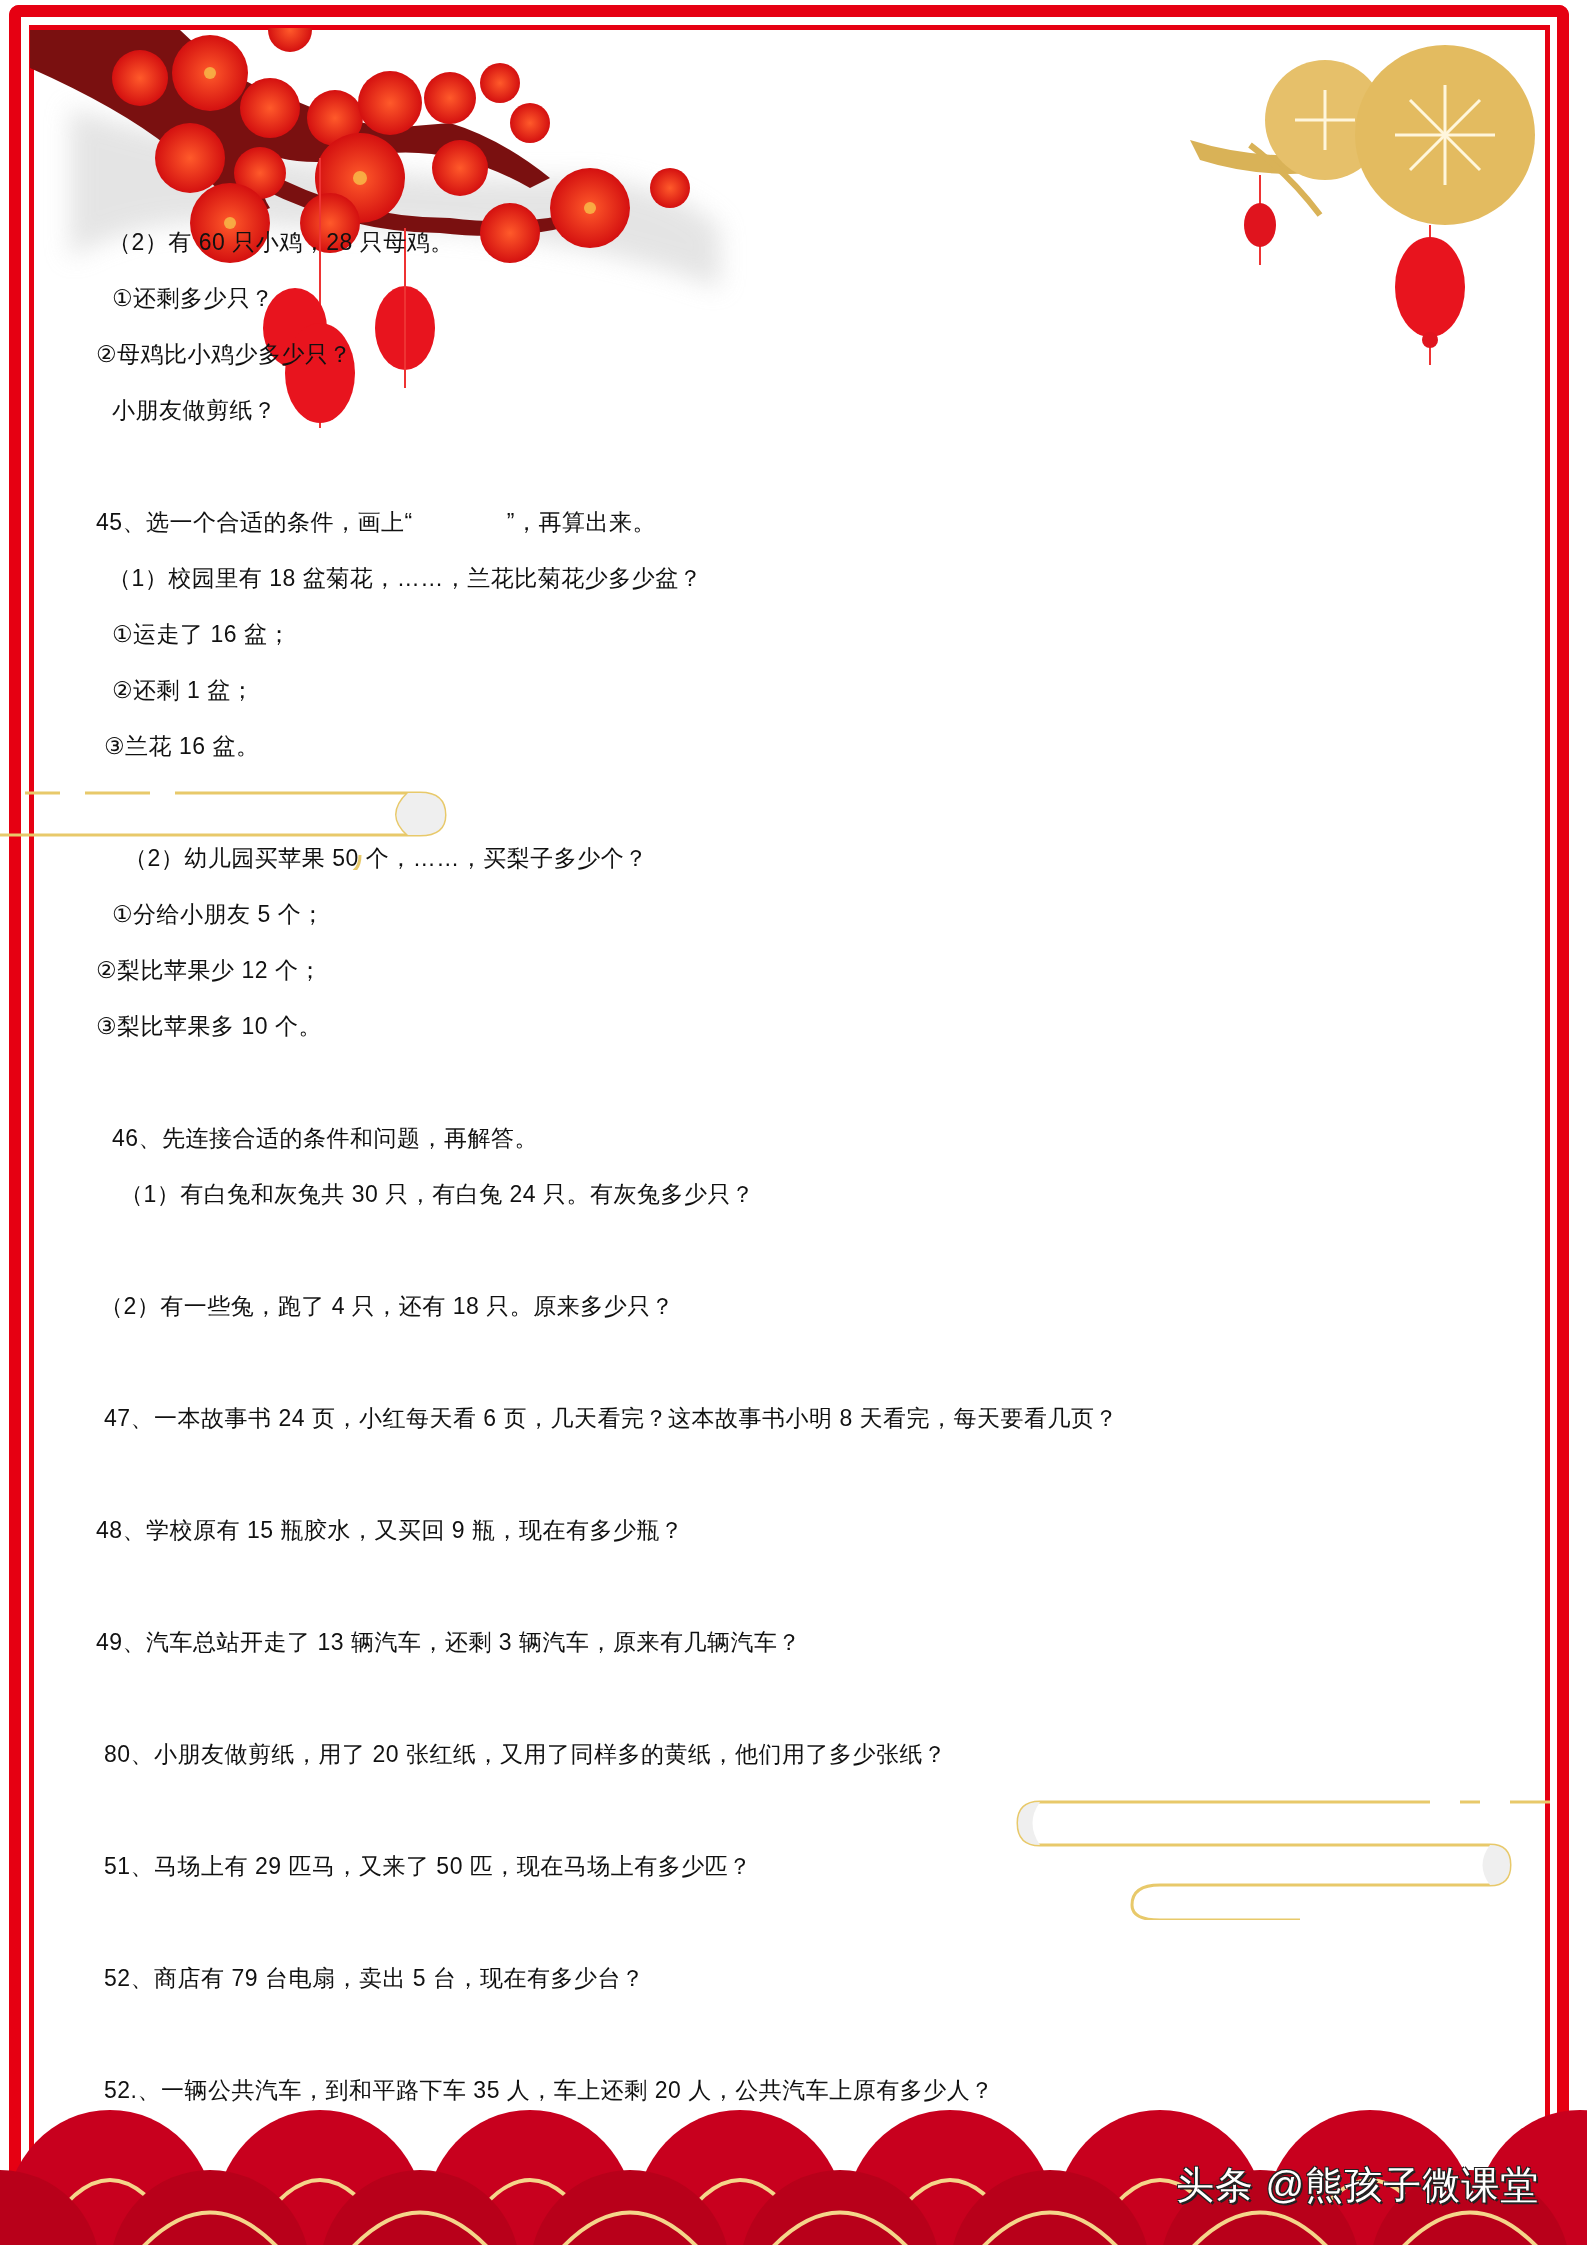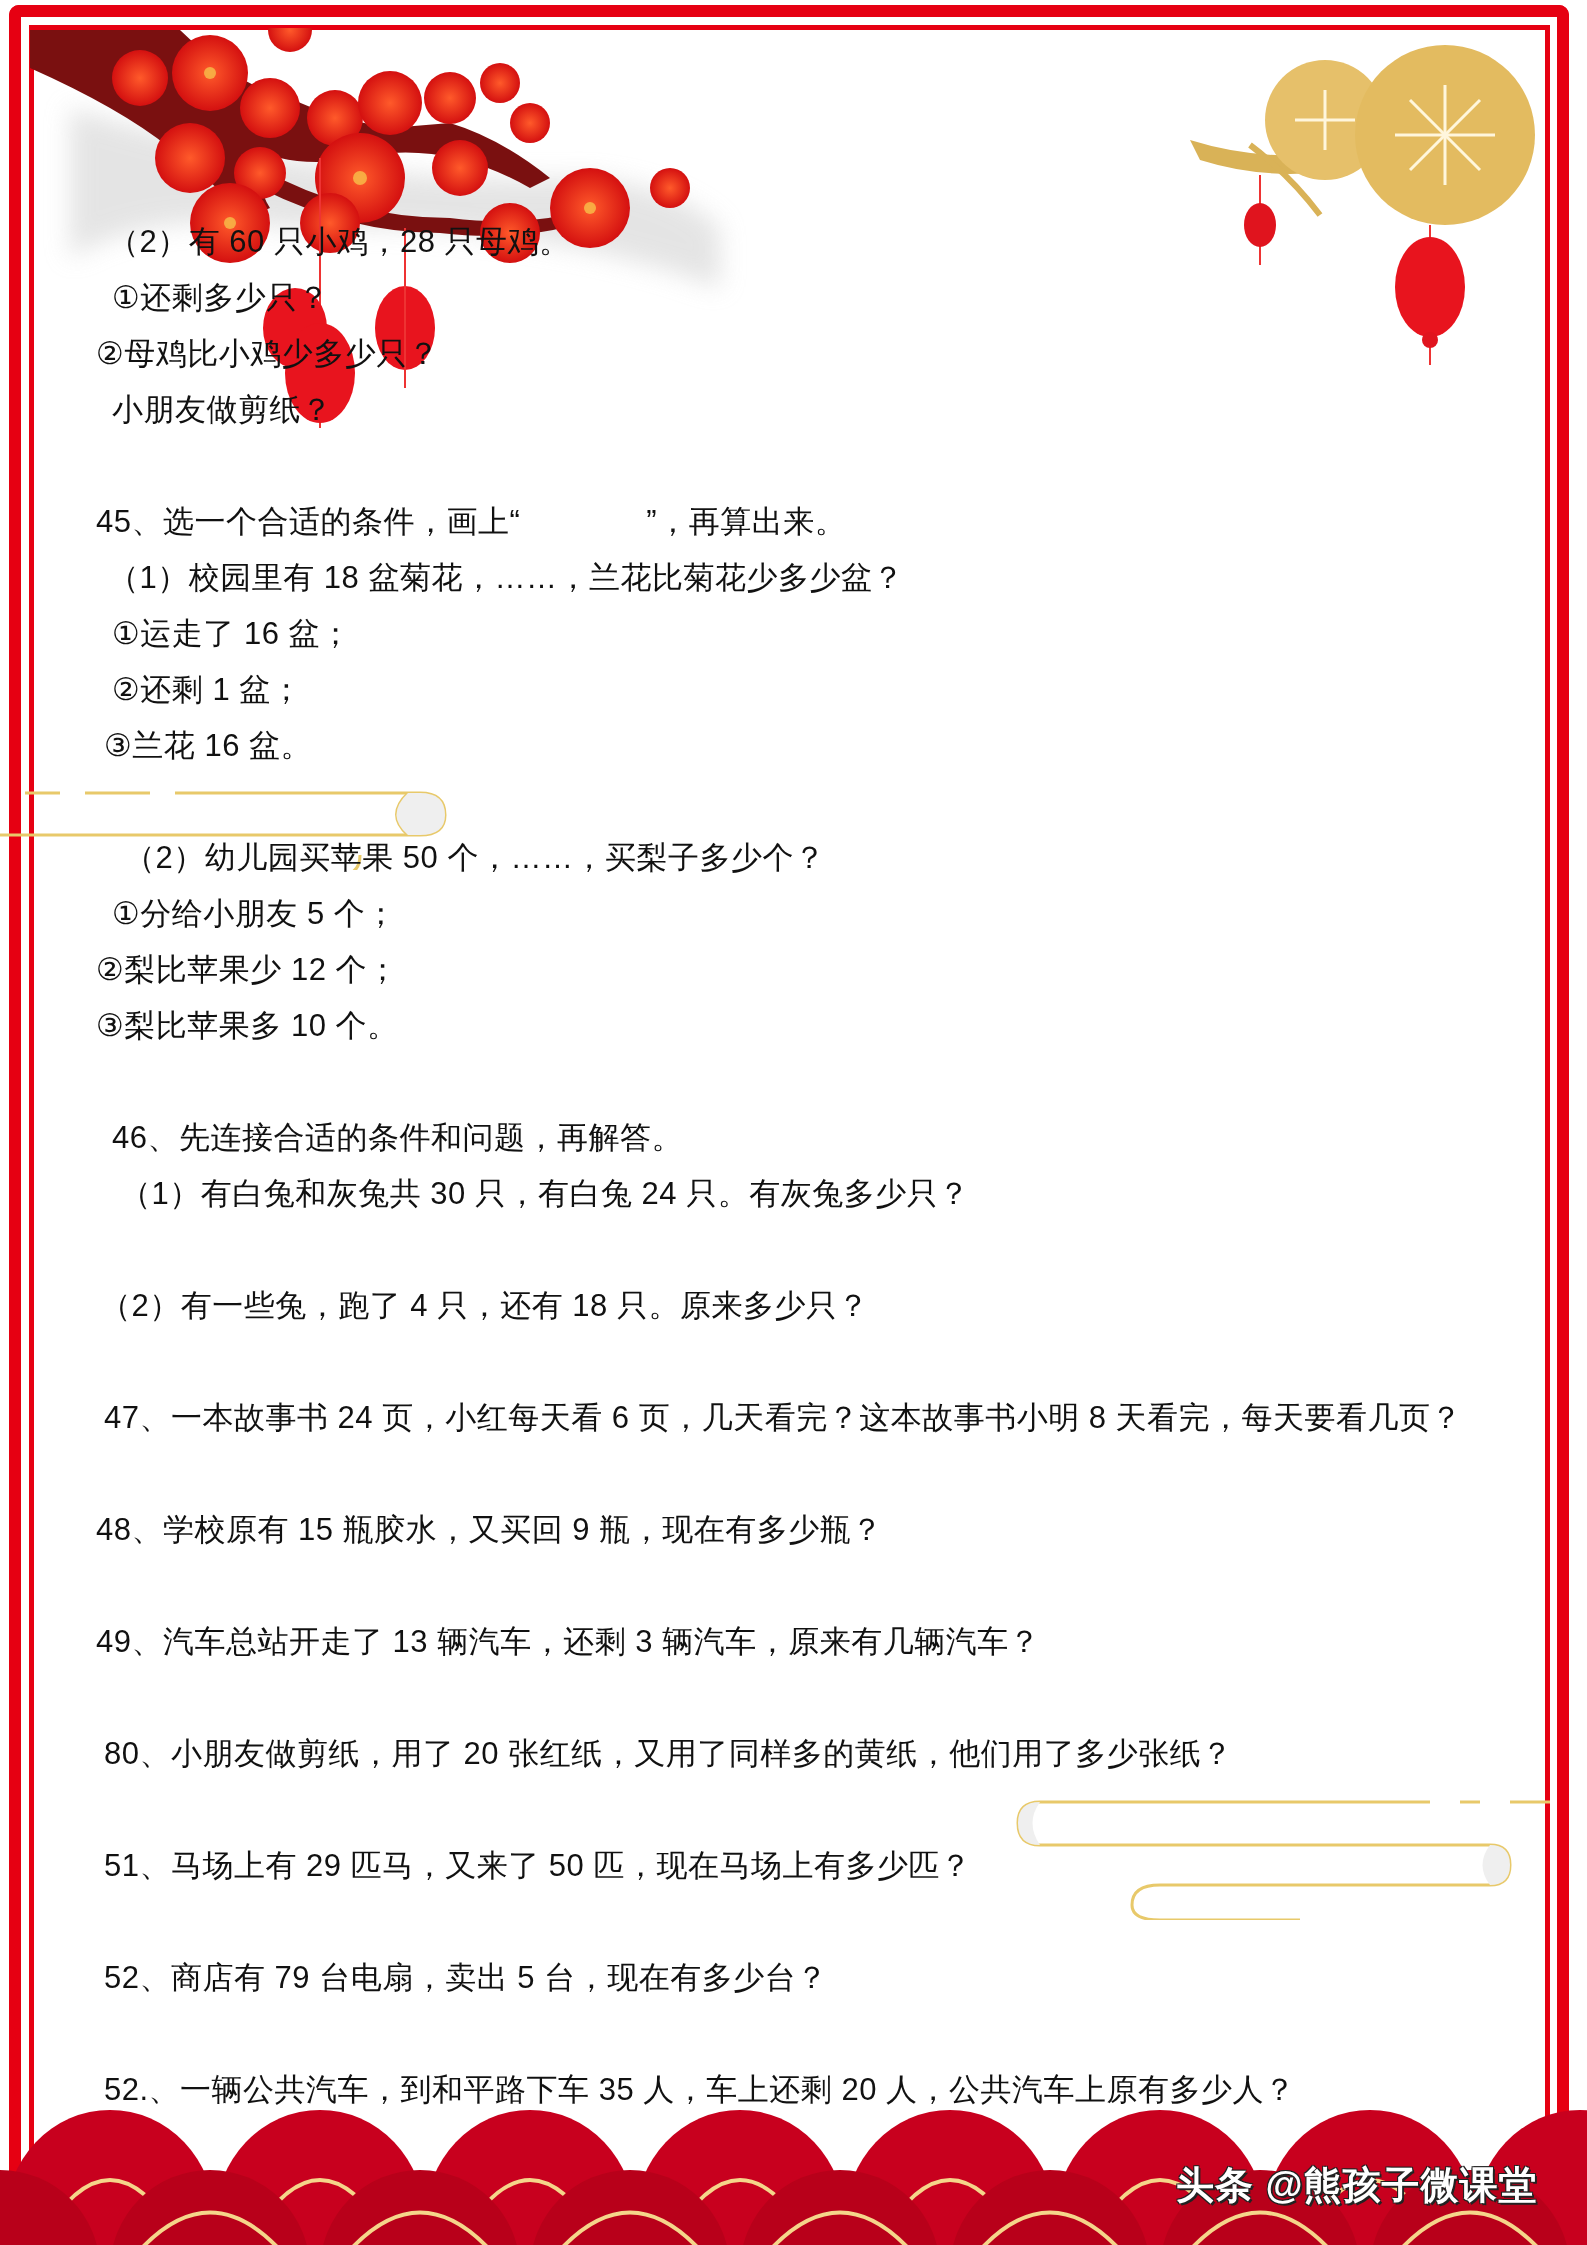--- a/index.html
+++ b/index.html
@@ -16,26 +16,26 @@
   }
   .frame-inner {
     position: absolute; left: 29px; top: 25px; width: 1521px; height: 2220px;
     border: 5px solid #e60012; border-bottom: none; box-sizing: border-box;
   }
   
   .branch { position: absolute; left: 30px; top: 28px; width: 720px; height: 420px; }
   .goldflower { position: absolute; left: 1190px; top: 25px; width: 370px; height: 360px; }
   .scroll { position: absolute; }
   .text-line {
-    position: absolute; font-size: 31px; line-height: 40px; white-space: nowrap;
+    position: absolute; font-size: 23px; line-height: 40px; white-space: nowrap;
     color: #111; letter-spacing: 0.5px;
   }
   .waves { position: absolute; left: 0; top: 2100px; width: 1587px; height: 145px; overflow: hidden; }
   .watermark {
-    position: absolute; left: 1176px; top: 2160px; font-size: 38px; font-weight: bold;
+    position: absolute; left: 1176px; top: 2160px; font-size: 38px; font-weight: normal;
     color: #fff; text-shadow: 2px 2px 0 #222, -1px -1px 0 #222, 1px -1px 0 #222, -1px 1px 0 #222;
     white-space: nowrap; letter-spacing: 1px;
   }
 </style>
 </head>
 <body>
 
 <div class="frame-outer"></div>
 <div class="frame-inner"></div>
 

